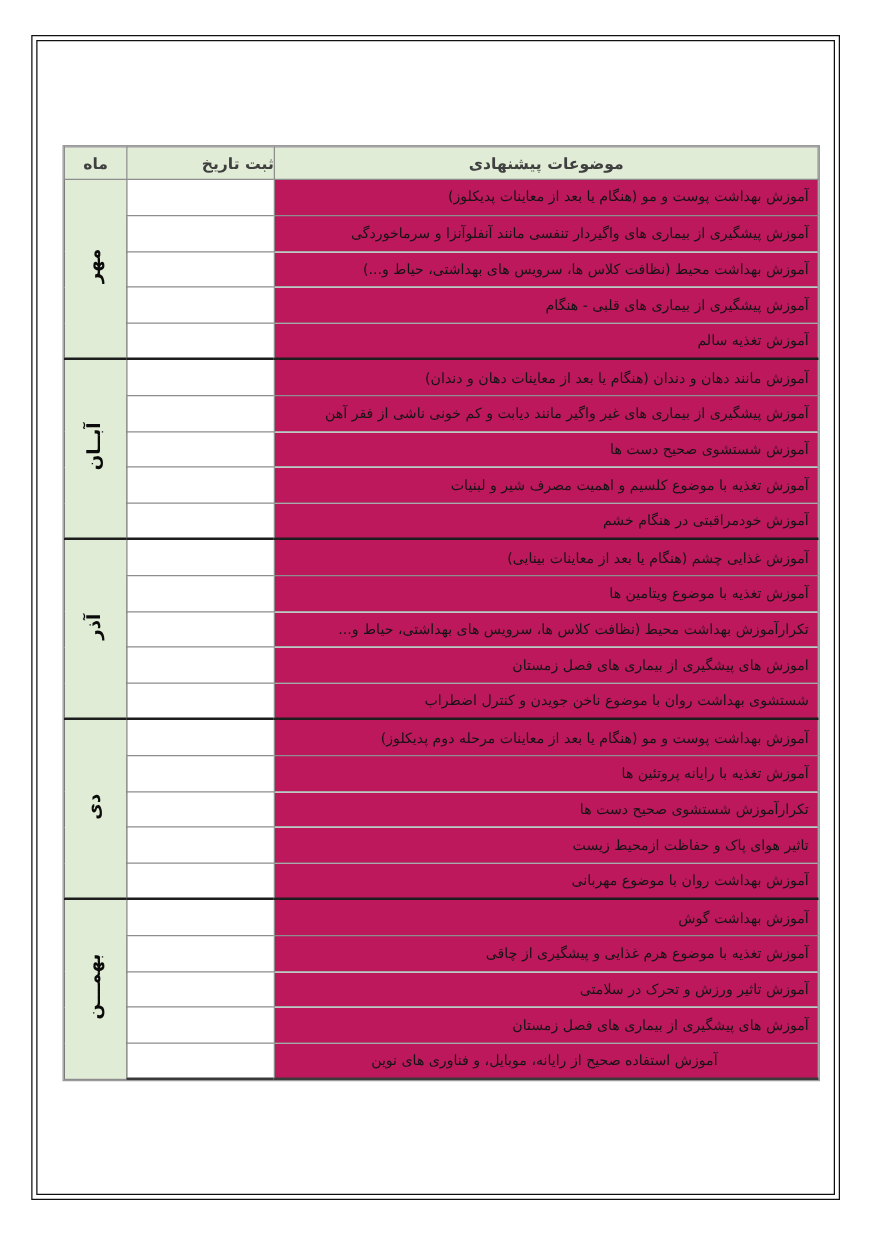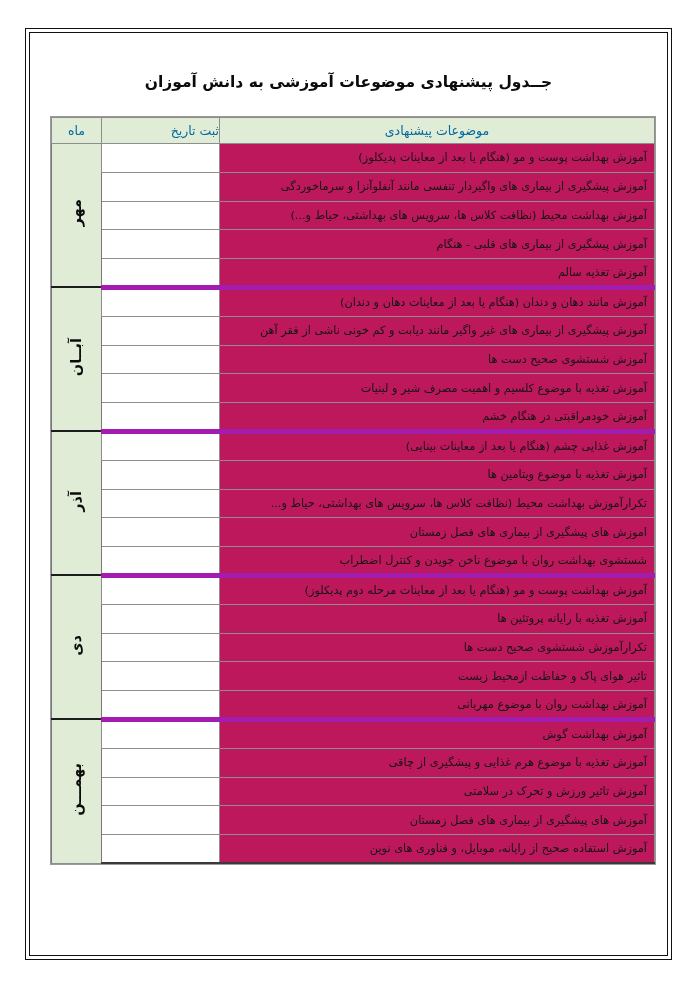--- a/index.html
+++ b/index.html
@@ -80,22 +80,22 @@
   
   table.schedule {
     border: 1px solid #5f5f5f;
     outline: 1px solid #9a9a9a;
   }
 
   thead th {
     background: #e0ecd5;
     height: 26px;
     font-size: 12.5px;
-    font-weight: normal;
-    color: #0369a1;
+    font-weight: bold;
+    color: #404040;
     text-align: center;
     border-top: 1px solid #7a7a7a;
     border-bottom: 1px solid #1d1d1d;
   }
 
   .col-topic   { width: 435px; }
   .col-date    { width: 118px; text-align: right; }
   .col-month   { width: 50px; }
 
   tbody td.topic {
@@ -130,40 +130,40 @@
     letter-spacing: 1px;
     line-height: 1;
     white-space: nowrap;
   }
 
   
   tr.group-start > td {
     border-top: 2px solid #1d1d1d;
   }
   tr.group-end > td {
-    border-bottom: 5px solid #a21caf;
+    border-bottom: 1px solid #a21caf;
   }
   tbody tr.group-start > td.month,
   tbody tr.group-start > td.date,
   tbody tr.group-start > td.topic {
     border-top: 2px solid #1d1d1d;
   }
   tbody tr:last-child > td {
     border-bottom: 2px solid #3a3a3a;
+    text-align: center;
   }
 </style>
 </head>
 <body>
 
 <div class="page">
 
   <div class="page-border-outer"></div>
   <div class="page-border-inner"></div>
 
-  <div class="doc-title">جــدول پیشنهادی موضوعات آموزشی به دانش آموزان</div>
 
   <div class="table-wrap">
     <table class="schedule">
       <colgroup>
         <col class="col-topic">
         <col class="col-date">
         <col class="col-month">
       </colgroup>
       <thead>
         <tr>

